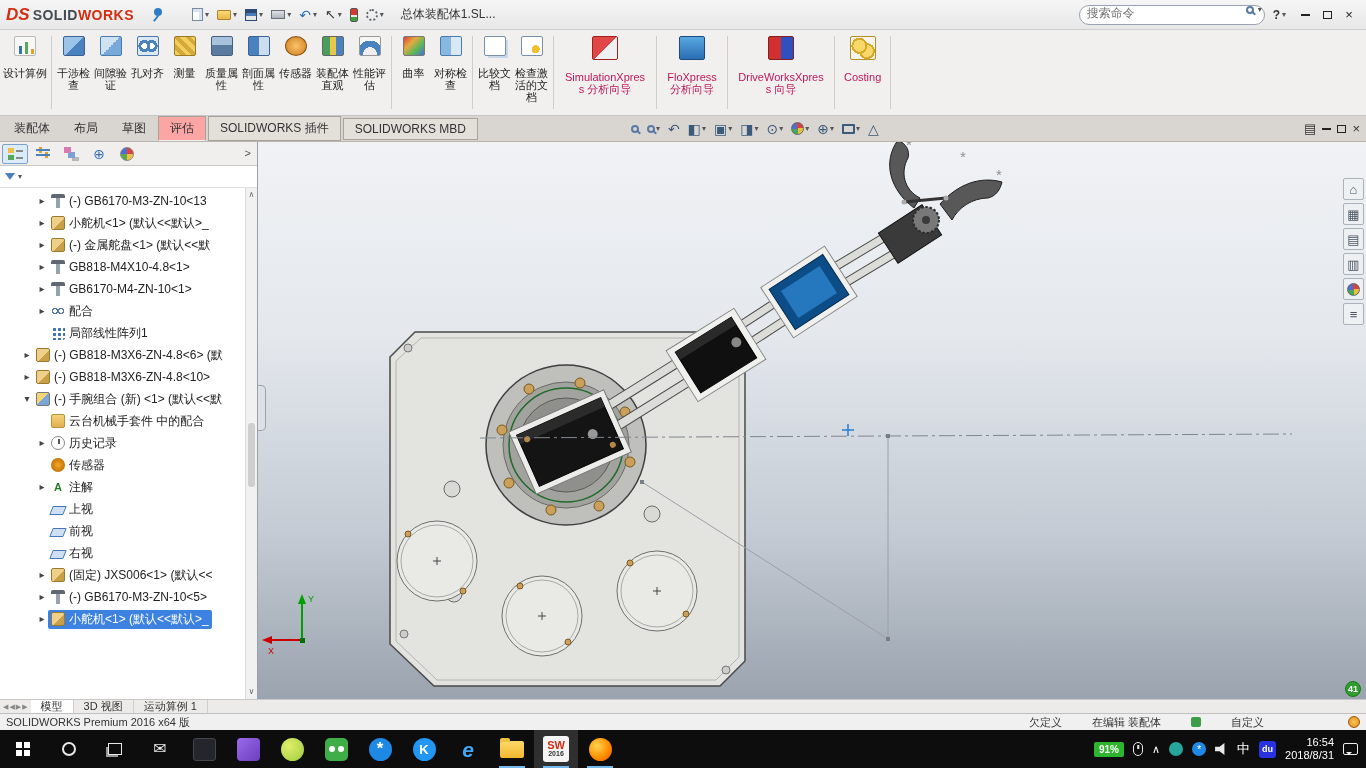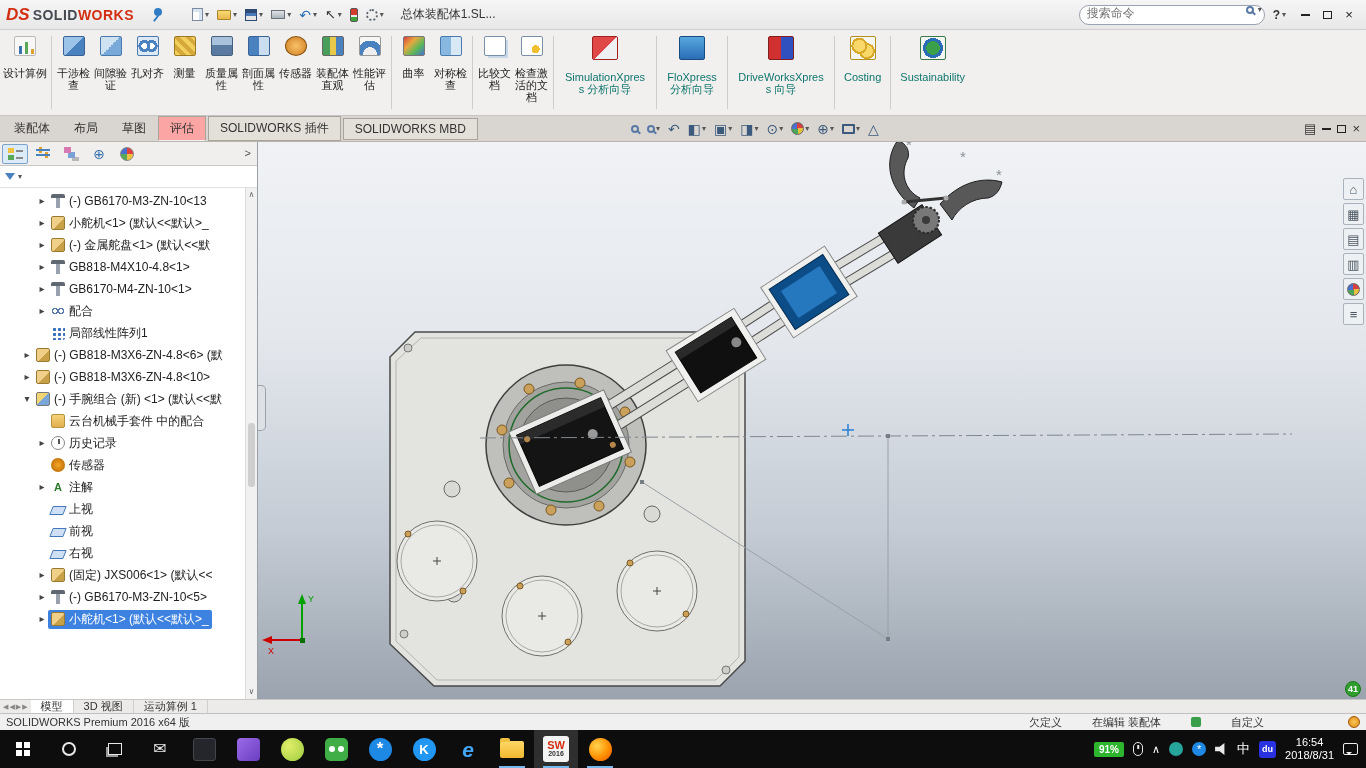--- a/index.html
+++ b/index.html
@@ -36,21 +36,21 @@
 .i-mag::after{content:"";position:absolute;width:5px;height:2px;background:#5a7aa6;transform:rotate(45deg);right:-4px;bottom:-2px}
 .helpbtn{display:flex;align-items:center;gap:2px;margin:0 8px;font-weight:bold;color:#333}
 .winbtn{width:22px;height:20px;display:flex;align-items:center;justify-content:center;color:#222;font-size:13px}
 .i-minbar{width:9px;height:2px;background:#222}
 .i-maxsq{width:9px;height:8px;border:1.5px solid #222}
 
 
 .ribbon{height:86px;background:#f1f0ee;border-bottom:1px solid #c6c6c6;display:flex;align-items:stretch;padding:2px 2px;flex:0 0 auto}
 .sep-v{width:1px;background:#cdcdcd;margin:4px 3px;flex:0 0 auto}
 .rbtn{width:37px;display:flex;flex-direction:column;align-items:center;padding:4px 1px 2px;color:#222;flex:0 0 auto}
-.rbig{display:flex;flex-direction:column;align-items:center;padding:4px 6px 2px;color:#0f766e;max-width:100px;flex:0 0 auto}
+.rbig{display:flex;flex-direction:column;align-items:center;padding:4px 6px 2px;color:#be185d;max-width:100px;flex:0 0 auto}
 .rlabel{font-size:11px;line-height:12px;text-align:center;word-break:break-all;margin-top:11px}
 .ric{width:22px;height:20px;border-radius:2px;flex:0 0 auto}
 .ric-lg{width:26px;height:24px}
 .r-study{background:linear-gradient(#3a72b0 0 0) 4px 9px/3px 8px no-repeat,linear-gradient(#58a858 0 0) 10px 5px/3px 12px no-repeat,linear-gradient(#e0a030 0 0) 16px 12px/3px 5px no-repeat,#f7f7f5;border:1px solid #b8b8b8}
 .r-interf{background:linear-gradient(135deg,#9cc3e8 50%,#4a82c0 50%);border:1px solid #3a6294}
 .r-clear{background:linear-gradient(135deg,#cfe2f2 50%,#79a9d8 50%);border:1px solid #4a7aae}
 .r-hole{background:radial-gradient(circle at 32% 50%,#fff 0 3px,#4a82c0 3px 6px,transparent 6px),radial-gradient(circle at 68% 50%,#fff 0 3px,#4a82c0 3px 6px,transparent 6px),#dce8f4;border:1px solid #4a7aae}
 .r-measure{background:repeating-linear-gradient(45deg,#f2cf5b 0 4px,#d4a83a 4px 8px);border:1px solid #9a7a22}
 .r-mass{background:linear-gradient(180deg,#a8c2dc 45%,#5a7aa0 45%);border:1px solid #44607e}
 .r-sect{background:linear-gradient(90deg,#4a82c0 50%,#cadef0 50%);border:1px solid #3a6294}
@@ -170,21 +170,21 @@
 .tb-tray{margin-left:auto;display:flex;align-items:center;gap:9px;padding-right:8px;color:#fff}
 .battery{background:#2db52d;border-radius:2px;color:#fff;font-size:10px;font-weight:bold;padding:2px 5px}
 .i-mouse{width:10px;height:14px;border:1.5px solid #e8e8e8;border-radius:5px;position:relative}
 .i-mouse::after{content:"";position:absolute;left:50%;top:2px;width:1.5px;height:4px;background:#e8e8e8;transform:translateX(-50%)}
 .tray-glyph{color:#fff;font-size:11px}
 .i-teal{width:14px;height:14px;border-radius:50%;background:#26a69a}
 .i-trayblue{width:14px;height:14px;border-radius:50%;background:#1e88e5;color:#fff;font-size:11px;display:flex;align-items:center;justify-content:center}
 .i-speaker{width:13px;height:12px;background:#e8e8e8;clip-path:polygon(0 32%,35% 32%,72% 0,72% 100%,35% 68%,0 68%)}
 .lang-zh{font-size:13px}
 .i-du{width:17px;height:17px;background:#2932e1;border-radius:3px;color:#fff;font-size:9px;font-weight:bold;display:flex;align-items:center;justify-content:center}
-.clock{text-align:center;font-size:11px;line-height:13px}
+.clock{text-align:right;font-size:11px;line-height:13px}
 .i-chat{width:15px;height:12px;border:1.5px solid #eee;border-radius:2px;position:relative}
 .i-chat::after{content:"";position:absolute;left:2px;bottom:-4px;border:3px solid transparent;border-top-color:#eee}
 .glyph{line-height:1}
 </style>
 </head>
 <body>
 
 <div class="app">
 
   <div class="titlebar">
@@ -322,24 +322,20 @@
     <div class="rbig" style="width:100px">
         <span class="ric ric-lg r-drive"></span>
         <span class="rlabel">DriveWorksXpress 向导</span>
       </div>
     <div class="sep-v"></div>
     <div class="rbig">
         <span class="ric ric-lg r-cost"></span>
         <span class="rlabel">Costing</span>
       </div>
     <div class="sep-v"></div>
-    <div class="rbig">
-        <span class="ric ric-lg r-sust"></span>
-        <span class="rlabel">Sustainability</span>
-      </div>
   </div>
 
   <div class="tabstrip">
     <span class="ctab">装配体</span>
     <span class="ctab">布局</span>
     <span class="ctab">草图</span>
     <span class="ctab active">评估</span>
     <span class="ctab boxed">SOLIDWORKS 插件</span>
     <span class="ctab boxed">SOLIDWORKS MBD</span>
     <div class="headsup">

